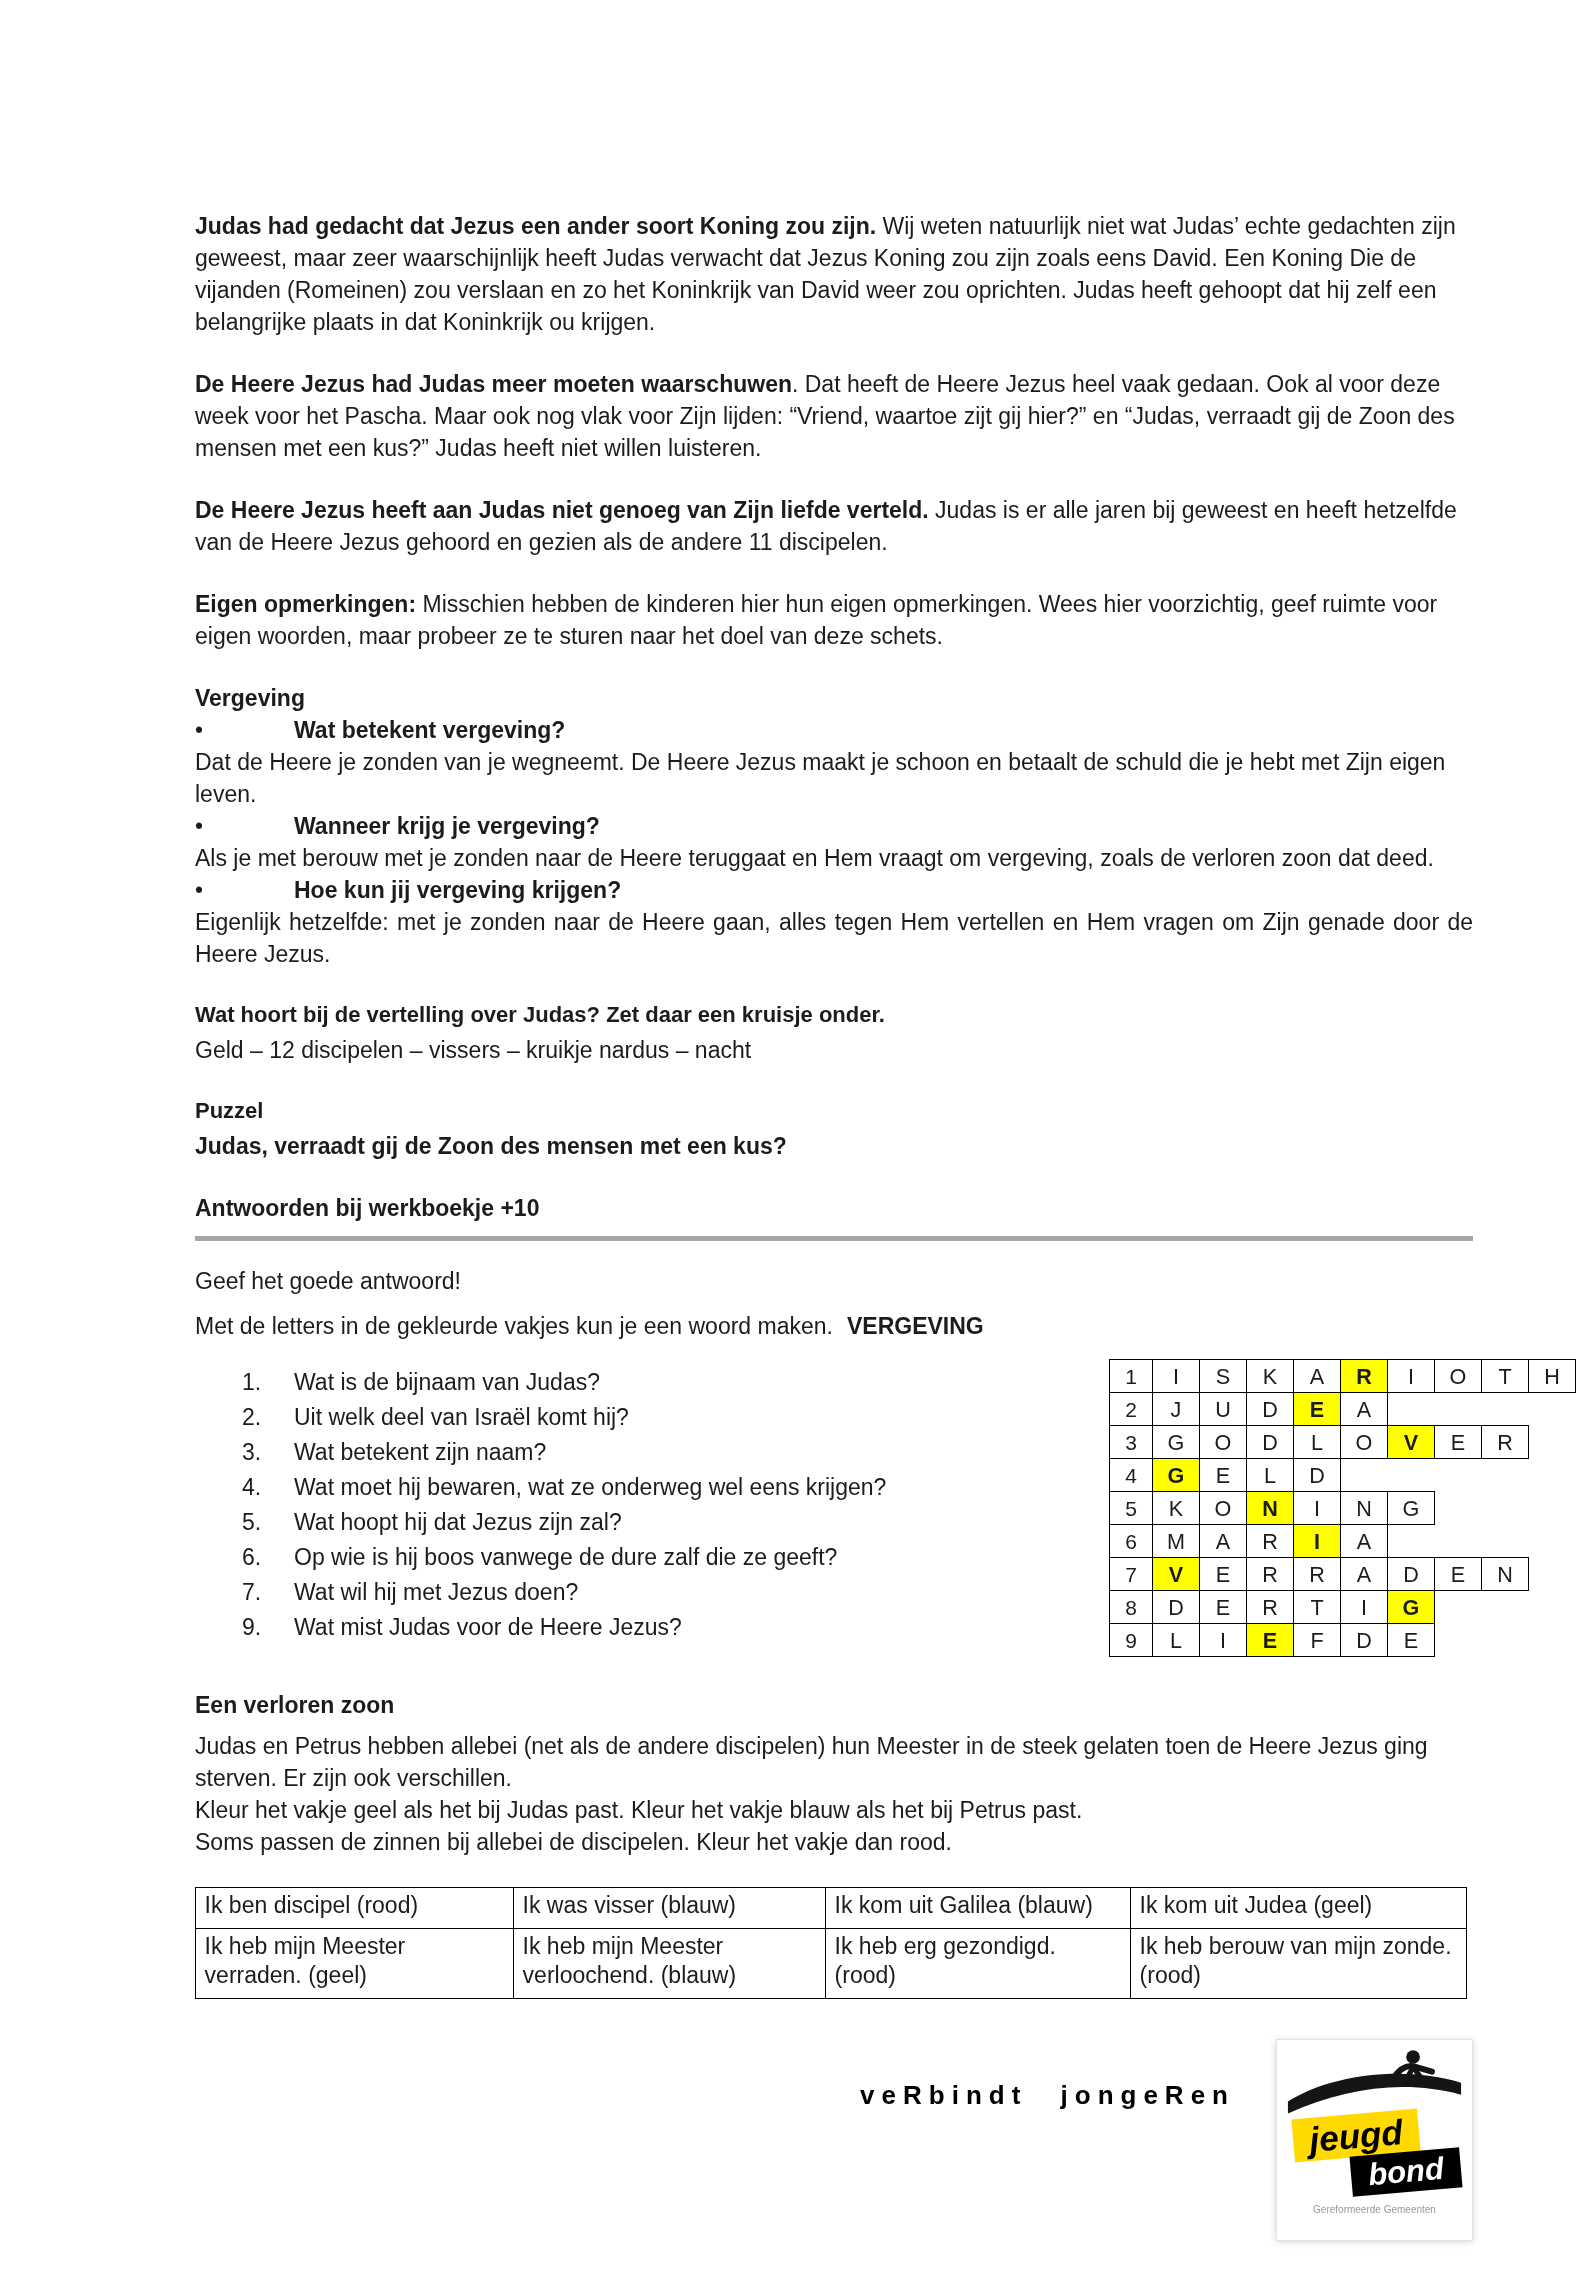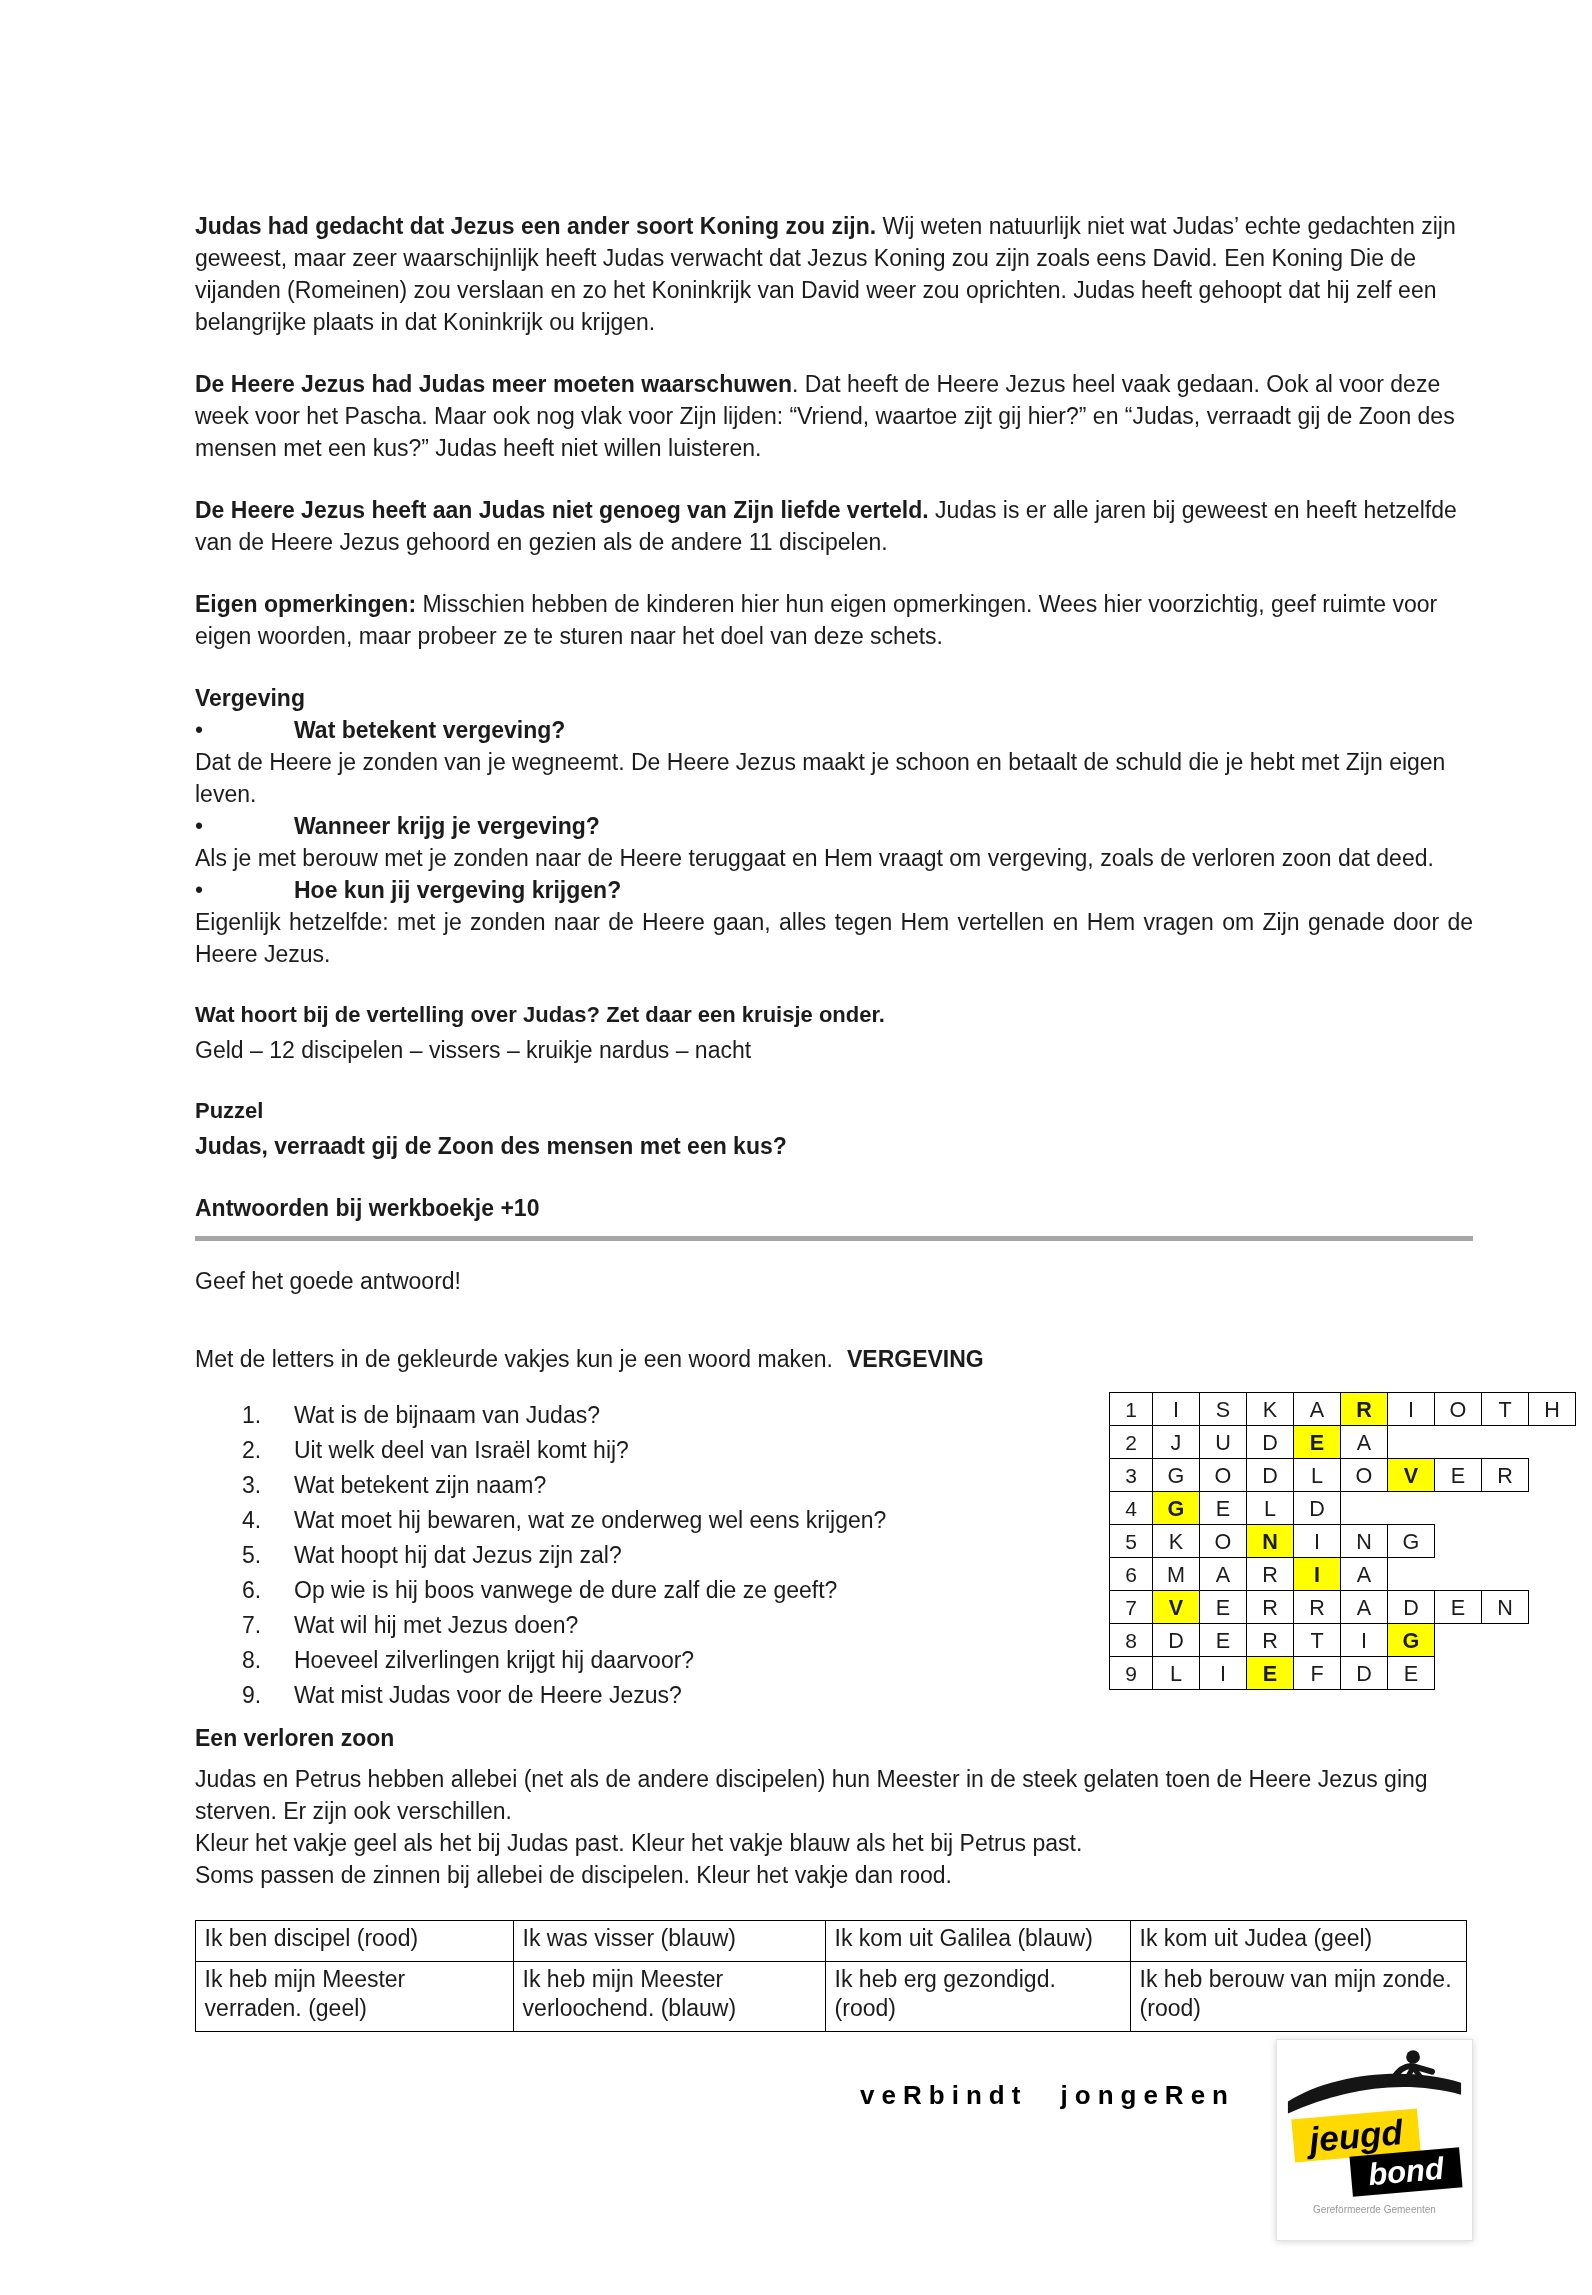--- a/index.html
+++ b/index.html
@@ -28,21 +28,21 @@
   .bullet-row{display:flex;line-height:32px;}
   .bullet{display:inline-block;width:99px;}
   .bq{font-weight:bold;}
   .answer{margin:0;}
   .answer.justify{text-align:justify;}
 
   .options-line{margin:0 0 26px 0;}
   .bold-line{font-weight:bold;margin:0 0 30px 0;}
   .answers-heading{margin:0;}
   .divider{height:5.2px;background:var(--divider);margin:12px 0 24px 0;border:none;}
-  .plain-line{margin:0 0 46px 0;}
+  .plain-line{margin:0 0 13px 0;}
   .letters-line{margin:0 0 17.3px 0;}
   .solution{margin-left:14px;font-weight:bold;}
 
   .puzzle-row{position:relative;height:323px;margin:0 0 7px 0;width:1389px;}
   .questions{position:absolute;left:0;top:5.2px;width:828px;}
   .q-row{padding-left:47px;line-height:35px;white-space:nowrap;}
   .q-num{display:inline-block;width:52px;}
 
   .letter-grid{position:absolute;left:914px;top:0;border-collapse:collapse;}
   .letter-grid td{
@@ -136,21 +136,20 @@
 
   <div class="puzzle-row">
     <div class="questions">
         <div class="q-row"><span class="q-num">1.</span><span>Wat is de bijnaam van Judas?</span></div>
         <div class="q-row"><span class="q-num">2.</span><span>Uit welk deel van Israël komt hij?</span></div>
         <div class="q-row"><span class="q-num">3.</span><span>Wat betekent zijn naam?</span></div>
         <div class="q-row"><span class="q-num">4.</span><span>Wat moet hij bewaren, wat ze onderweg wel eens krijgen?</span></div>
         <div class="q-row"><span class="q-num">5.</span><span>Wat hoopt hij dat Jezus zijn zal?</span></div>
         <div class="q-row"><span class="q-num">6.</span><span>Op wie is hij boos vanwege de dure zalf die ze geeft?</span></div>
         <div class="q-row"><span class="q-num">7.</span><span>Wat wil hij met Jezus doen?</span></div>
-        <div class="q-row"><span class="q-num">8.</span><span>Hoeveel zilverlingen krijgt hij daarvoor?</span></div>
         <div class="q-row"><span class="q-num">9.</span><span>Wat mist Judas voor de Heere Jezus?</span></div>
       </div>
     <table class="letter-grid">
       <tbody>
           <tr>
             <td class="g-num">1</td>
             <td class="g-cell">I</td>
             <td class="g-cell">S</td>
             <td class="g-cell">K</td>
             <td class="g-cell">A</td>

